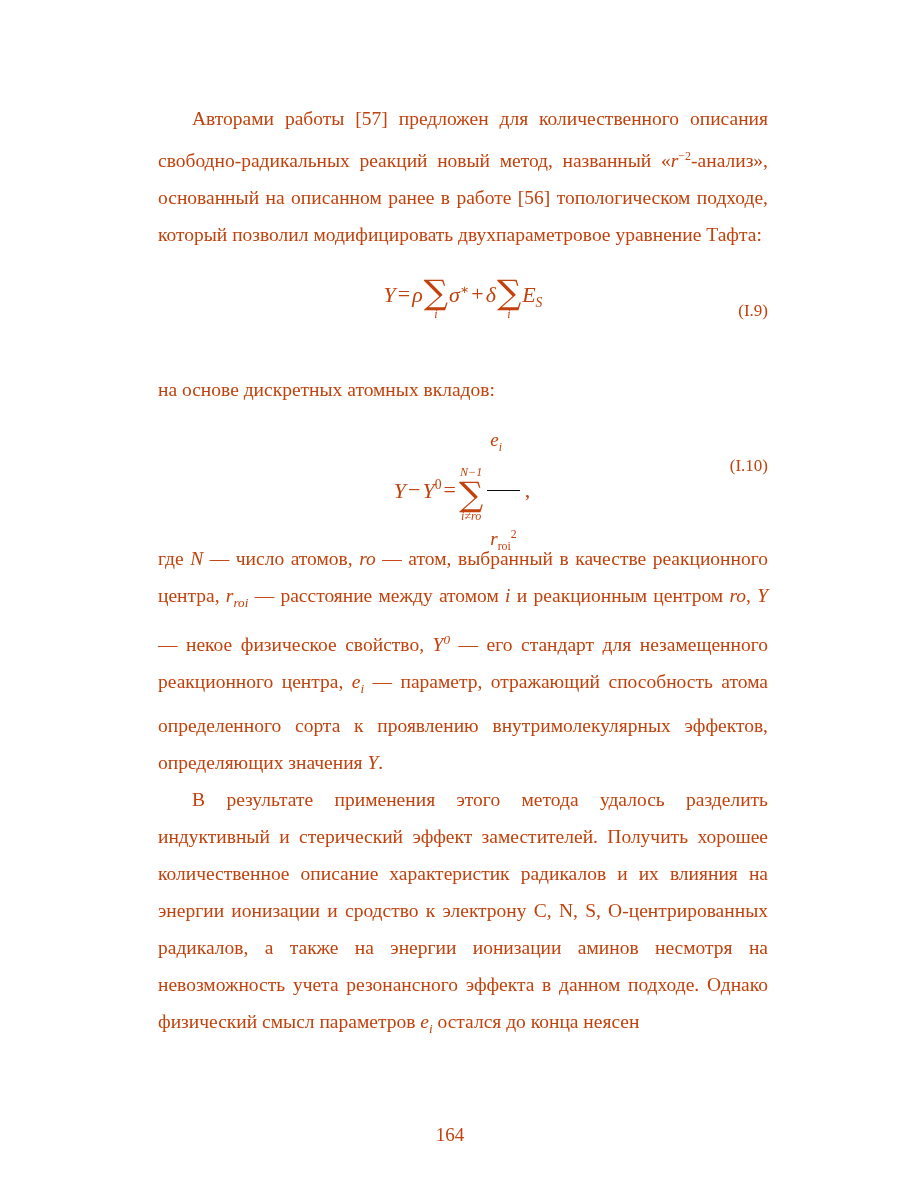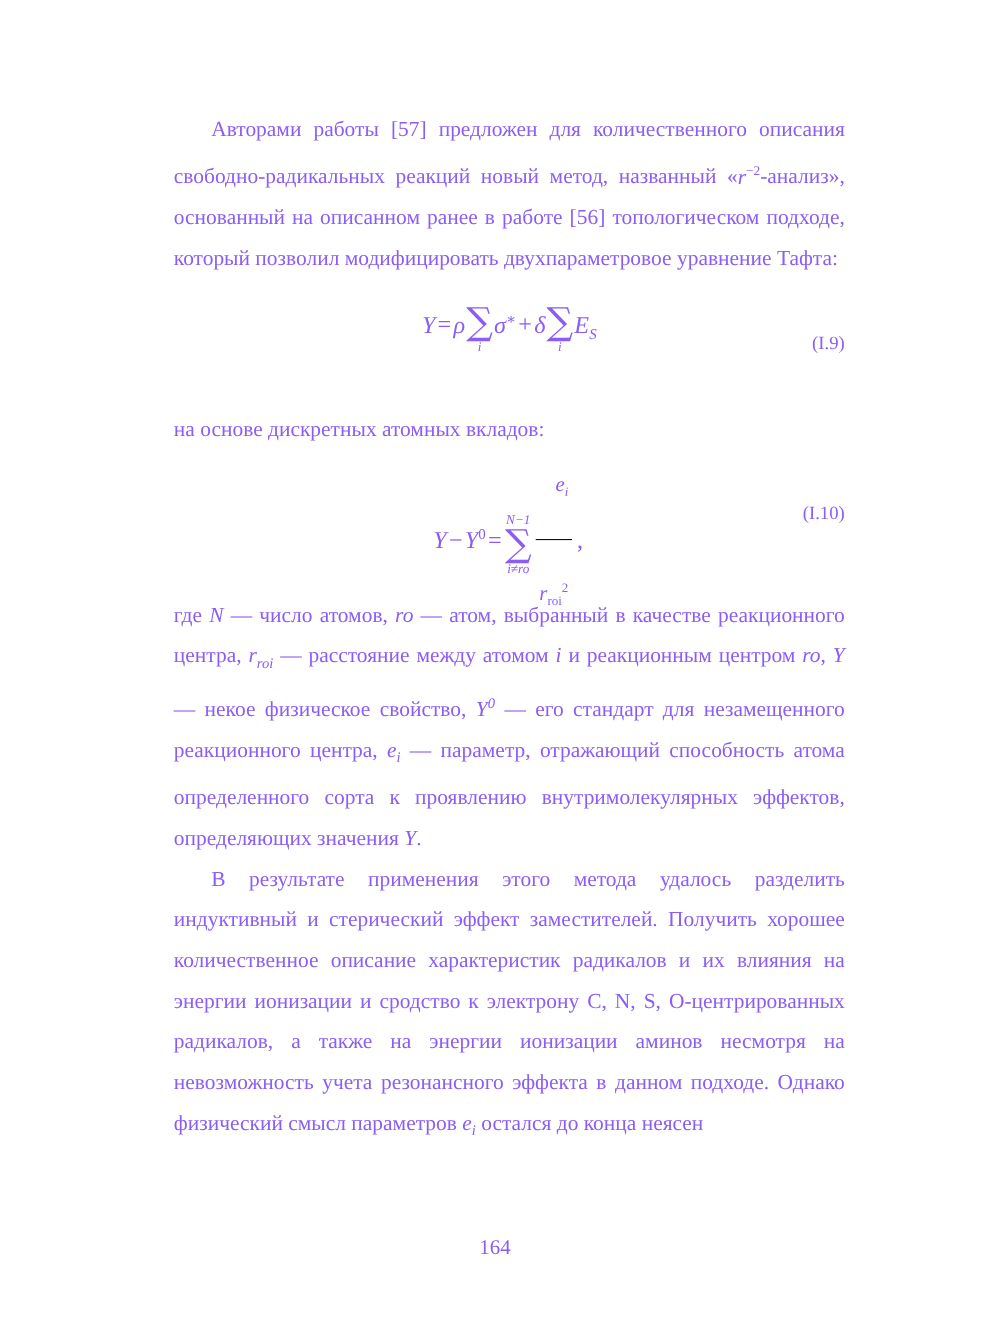--- a/index.html
+++ b/index.html
@@ -7,21 +7,21 @@
     margin: 0;
     padding: 0;
     background: #ffffff;
   }
   .page {
     position: relative;
     width: 900px;
     height: 1200px;
     background: #ffffff;
     font-family: "Liberation Serif", "DejaVu Serif", serif;
-    color: #8b5cf6;
+    color: #c2410c;
     overflow: hidden;
   }
   .content {
     position: absolute;
     left: 158px;
     top: 100px;
     width: 610px;
   }
   p.body {
     margin: 0;
@@ -95,21 +95,21 @@
     font-size: 0.62em;
     font-style: italic;
   }
   sup.sn, sub.sn {
     font-size: 0.62em;
     font-style: normal;
   }
   .frac {
     display: inline-flex;
     flex-direction: column;
-    align-items: flex-end;
+    align-items: flex-start;
     vertical-align: middle;
     margin: 0 3px;
     position: relative;
     top: -1px;
     gap: 36px;
   }
   .frac .num, .frac .den {
     font-size: 19px;
     line-height: 1.12;
     padding: 0 3px;

